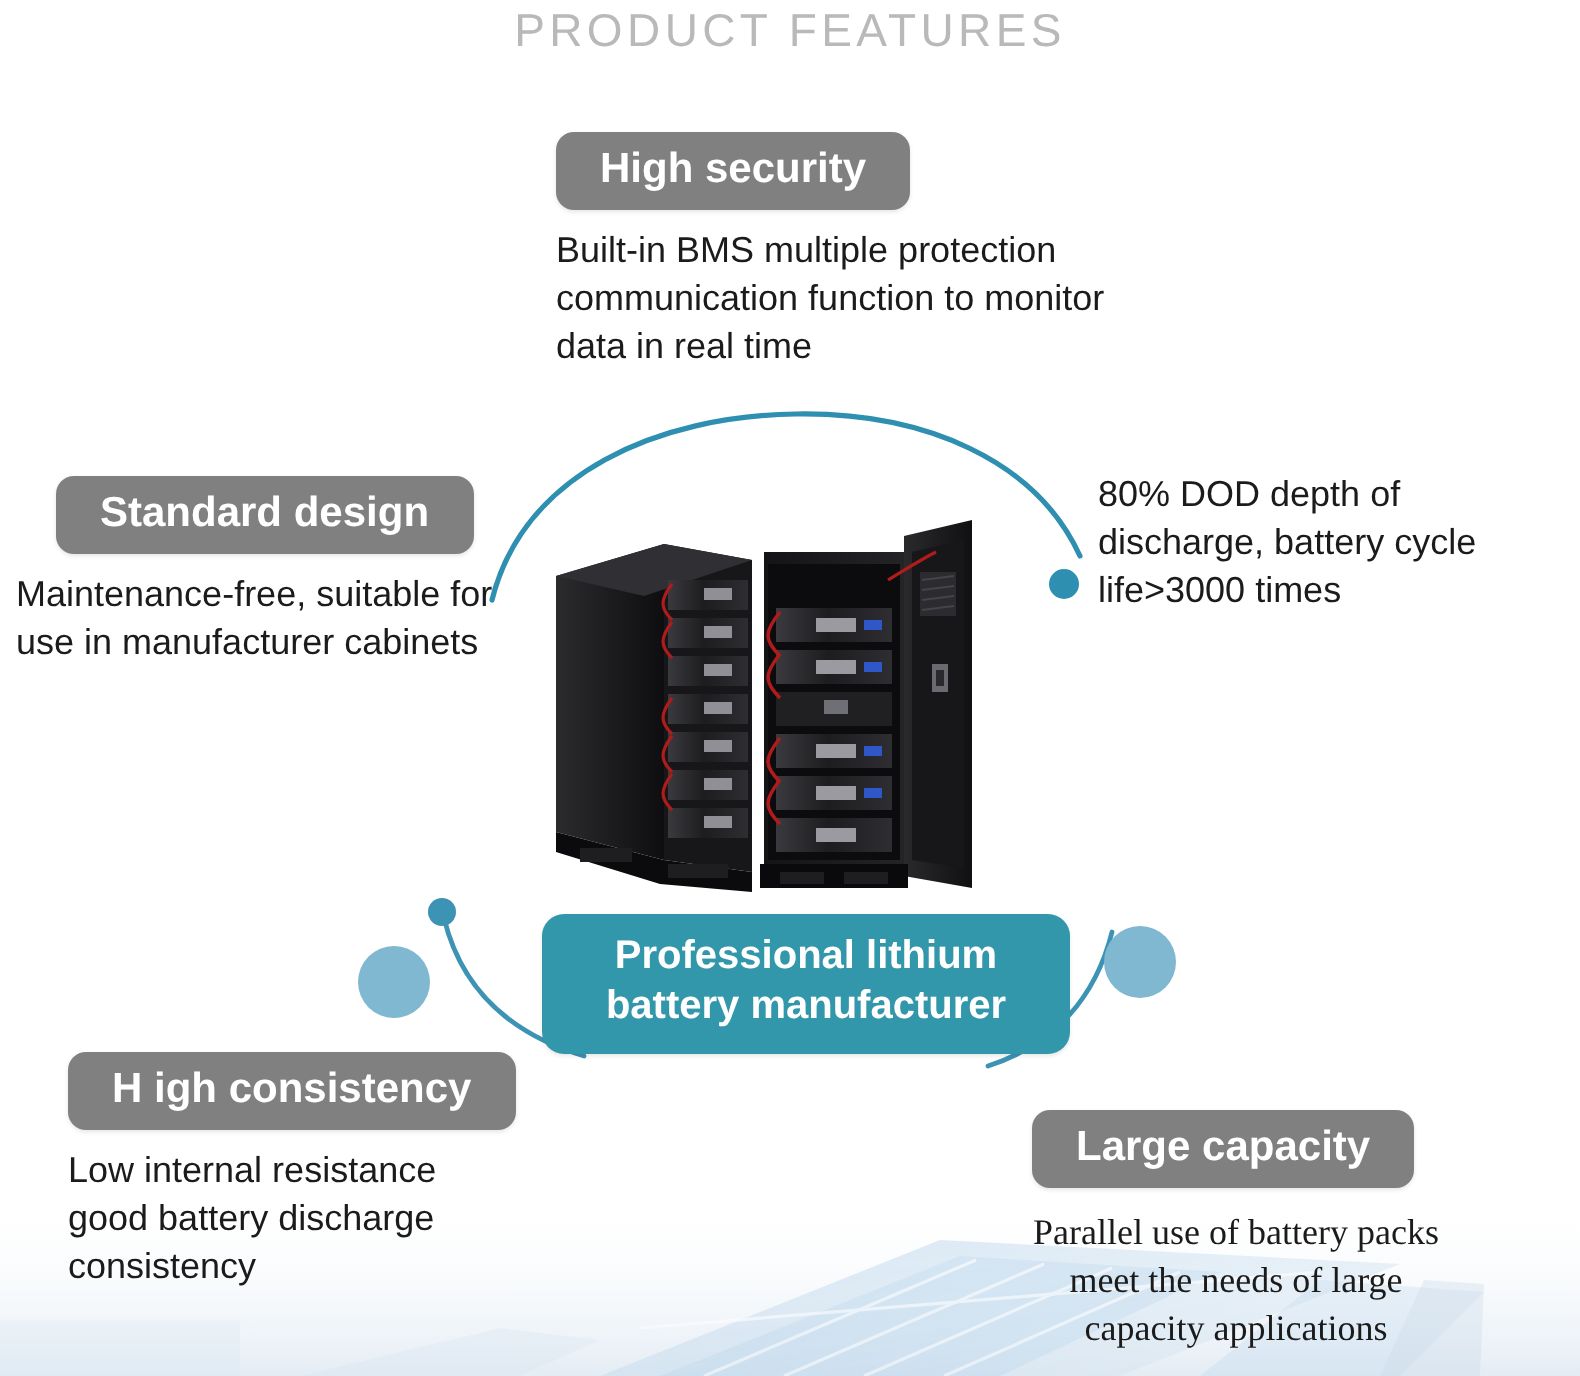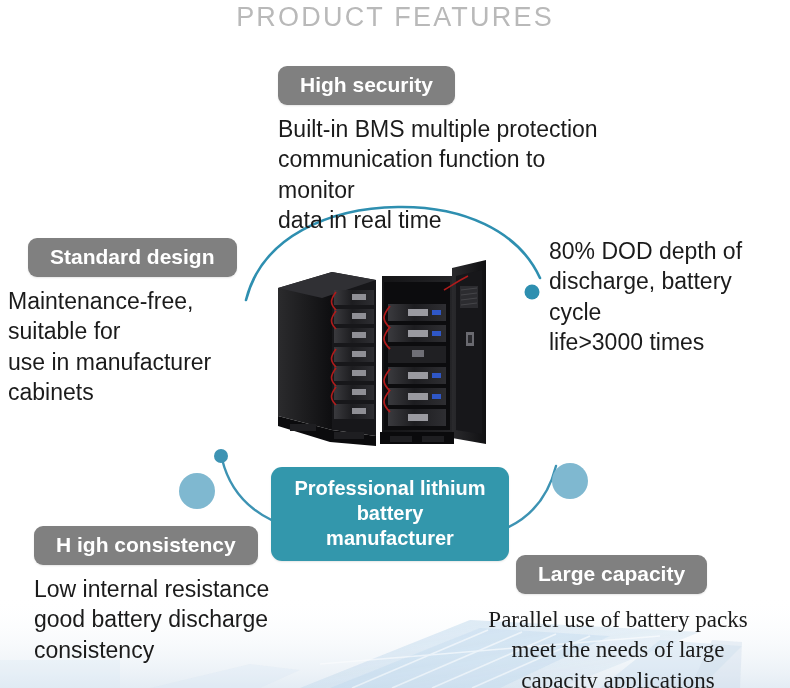--- a/index.html
+++ b/index.html
@@ -24,21 +24,21 @@
     pointer-events: none;
   }
 
   
   .page-title {
     position: absolute;
     left: 0;
     top: 2px;
     width: 790px;
     text-align: center;
-    font-size: 27px;
+    font-size: 23px;
     letter-spacing: 2.2px;
     color: #b9b9b9;
     font-weight: 400;
     white-space: nowrap;
   }
 
   
   .connectors {
     position: absolute;
     left: 0; top: 0;
@@ -74,42 +74,42 @@
     background: #3397ac;
     border-radius: 11px;
     font-size: 20px;
     padding: 9px 20px 11px 20px;
     text-align: center;
     line-height: 1.24;
     white-space: normal;
   }
   .desc {
     color: #1b1b1b;
-    font-size: 23px;
+    font-size: 18px;
     line-height: 1.32;
     margin-top: 9px;
     white-space: pre-line;
   }
   .desc.centered { text-align: center; font-family: Liberation Serif, serif; }
 
   
   #feat-high-security   { left: 278px; top: 66px;  width: 330px; }
   #feat-high-security .badge { margin-left: 0; }
   #feat-standard-design { left: 8px;   top: 238px; width: 268px; }
   #feat-standard-design .badge { margin-left: 20px; }
   #feat-long-cycle-life { left: 537px; top: 224px; width: 250px; }
   #feat-long-cycle-life .badge { margin-left: 0px; }
   #feat-long-cycle-life .desc { margin-left: 12px; margin-top: 12px; }
   #feat-high-consistency{ left: 34px;  top: 526px; width: 270px; }
   #feat-high-consistency .badge { margin-left: 0px; }
   #feat-large-capacity  { left: 473px; top: 555px; width: 290px; }
   #feat-large-capacity .badge { margin-left: 43px; }
   #feat-large-capacity .desc { margin-top: 11px; }
 
-  #feat-central { left: 271px; top: 467px; width: 238px; }
+  #feat-central { left: 271px; top: 457px; width: 264px; }
 </style>
 </head>
 <body>
 
 <div id="page">
 
   <svg class="bg-layer" viewBox="0 0 790 688">
     <defs>
       <linearGradient id="skyFade" x1="0" y1="0" x2="0" y2="1">
         <stop offset="0%" stop-color="#ffffff" stop-opacity="0"></stop>

